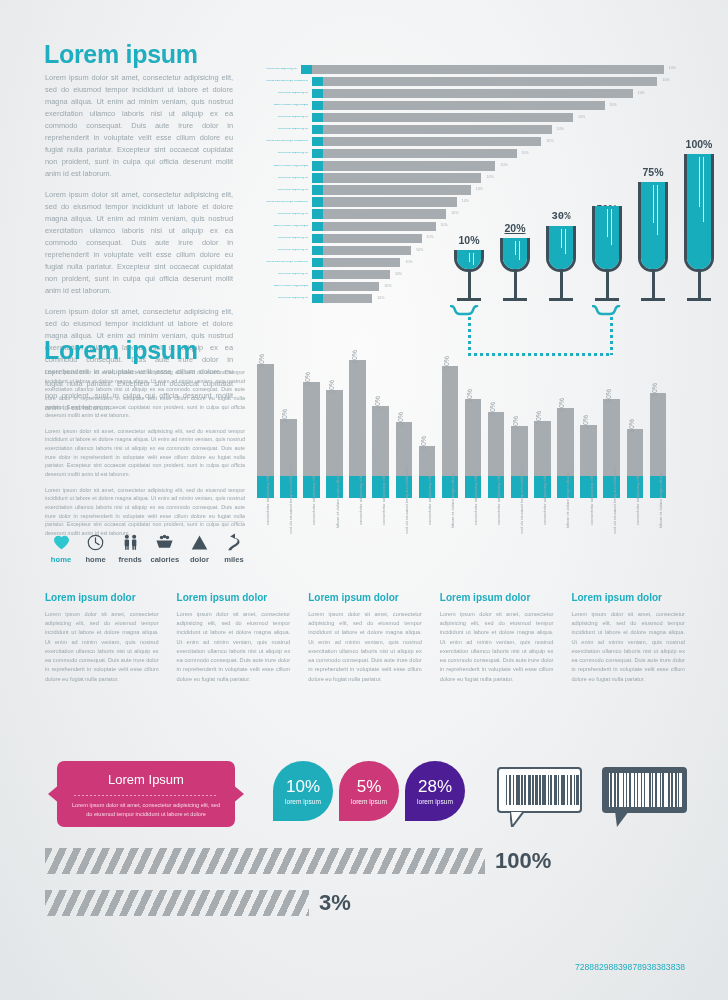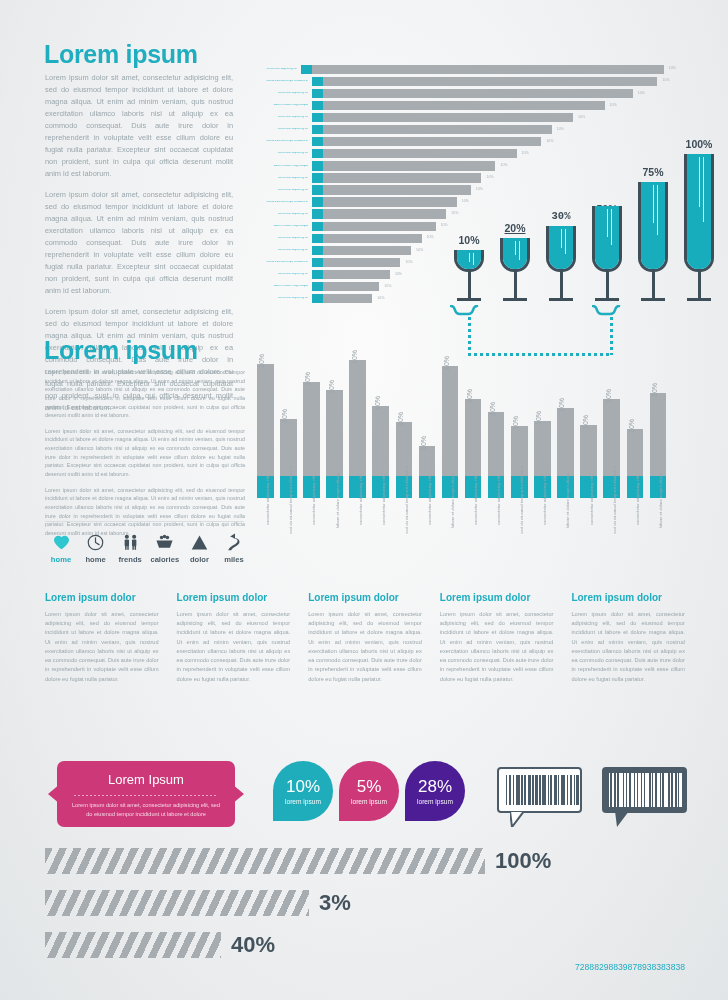--- a/index.html
+++ b/index.html
@@ -729,24 +729,20 @@
 
   <div id="stripes">
       <div class="srow">
         <div class="sbar" style="width: 440px;"></div>
         <div class="spct">100%</div>
       </div>
       <div class="srow">
         <div class="sbar" style="width: 264px;"></div>
         <div class="spct">3%</div>
       </div>
-      <div class="srow">
-        <div class="sbar" style="width: 176px;"></div>
-        <div class="spct">40%</div>
-      </div>
     </div>
 
   <div id="numbers">
       <div class="num">7288</div>
       <div class="num">8298</div>
       <div class="num">83987</div>
       <div class="num">89383</div>
       <div class="num">83838</div>
     </div>
 

